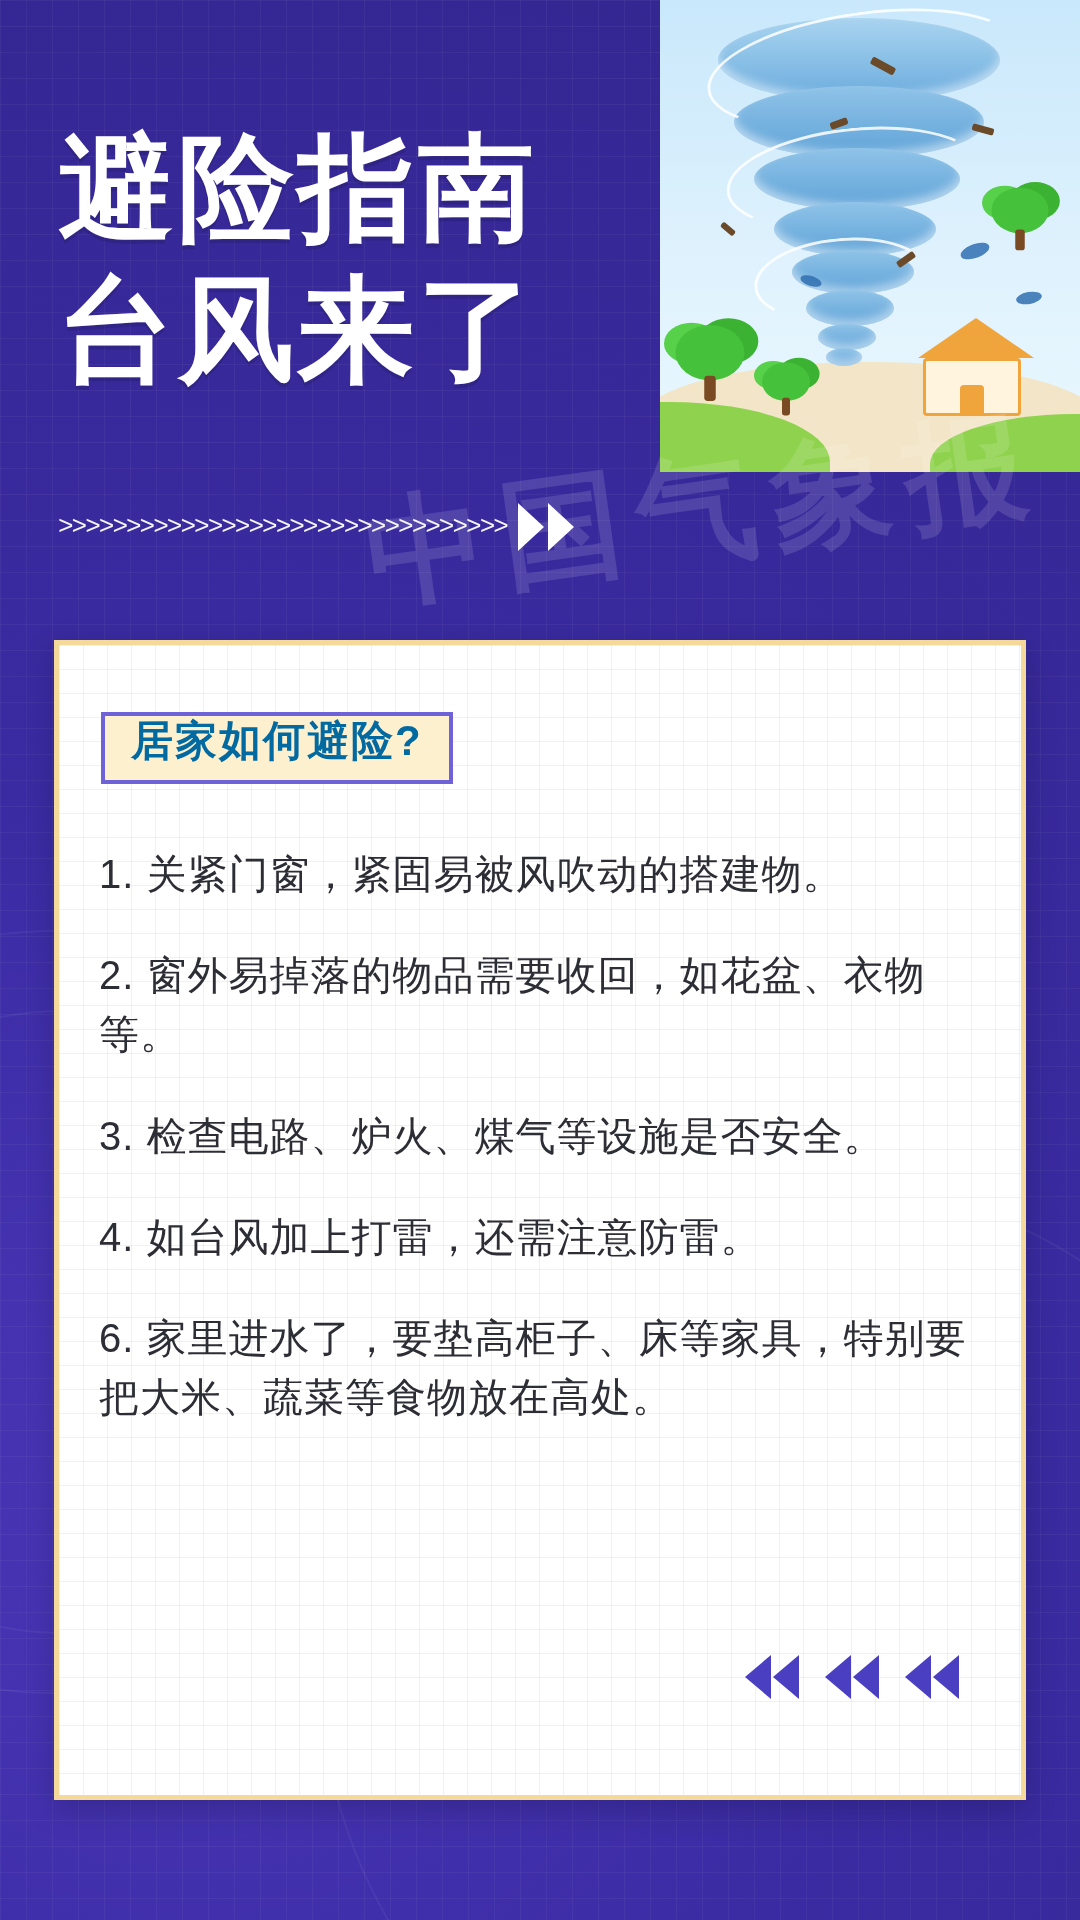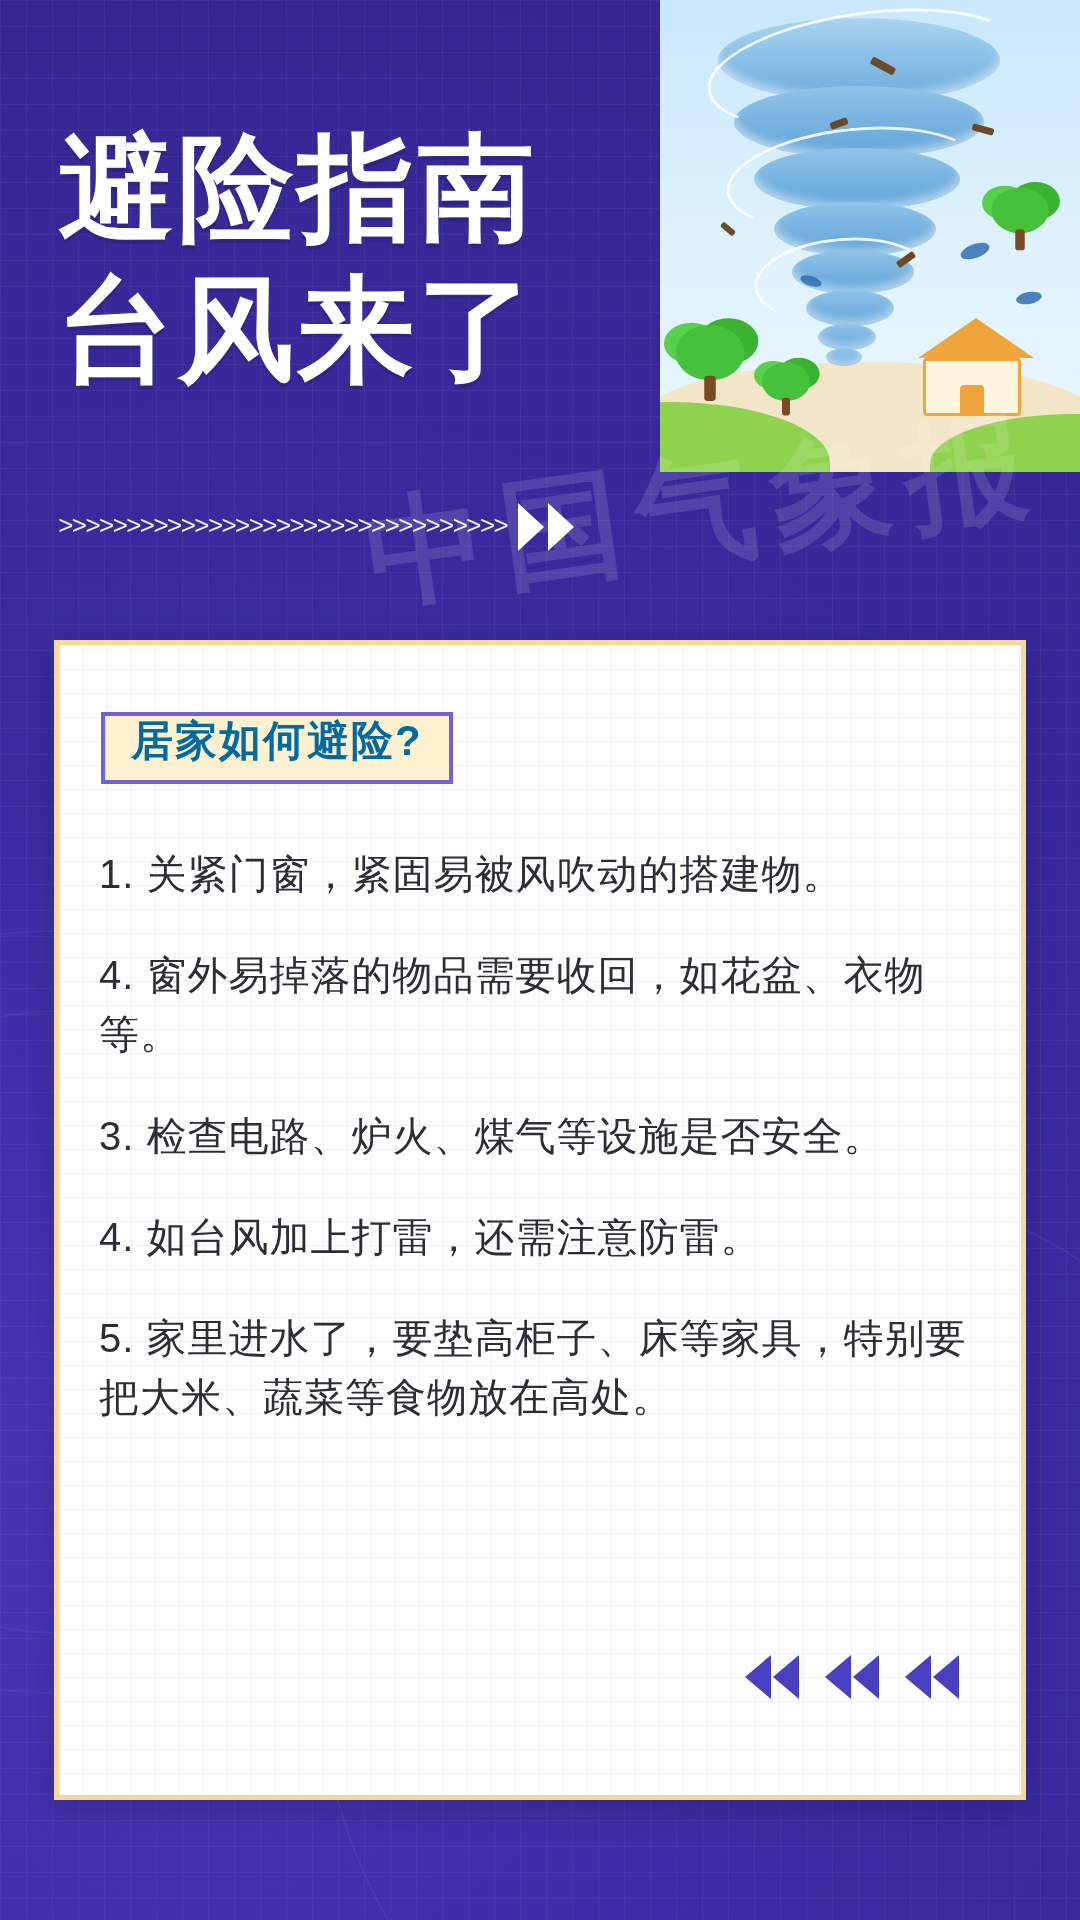--- a/index.html
+++ b/index.html
@@ -382,24 +382,24 @@
     </div>
 
     <div class="watermark">中国气象报</div>
   </div>
 
   <div class="card">
     <div class="section-title">居家如何避险?</div>
 
     <div class="items">
       <div class="item">1. 关紧门窗，紧固易被风吹动的搭建物。</div>
-      <div class="item">4. 窗外易掉落的物品需要收回，如花盆、衣物等。</div>
+      <div class="item">2. 窗外易掉落的物品需要收回，如花盆、衣物等。</div>
       <div class="item">3. 检查电路、炉火、煤气等设施是否安全。</div>
       <div class="item">4. 如台风加上打雷，还需注意防雷。</div>
-      <div class="item">5. 家里进水了，要垫高柜子、床等家具，特别要把大米、蔬菜等食物放在高处。</div>
+      <div class="item">6. 家里进水了，要垫高柜子、床等家具，特别要把大米、蔬菜等食物放在高处。</div>
     </div>
 
     <div class="bottom-arrows">
       <div class="grp">
           <i></i>
           <i></i>
         </div>
       <div class="grp">
           <i></i>
           <i></i>

